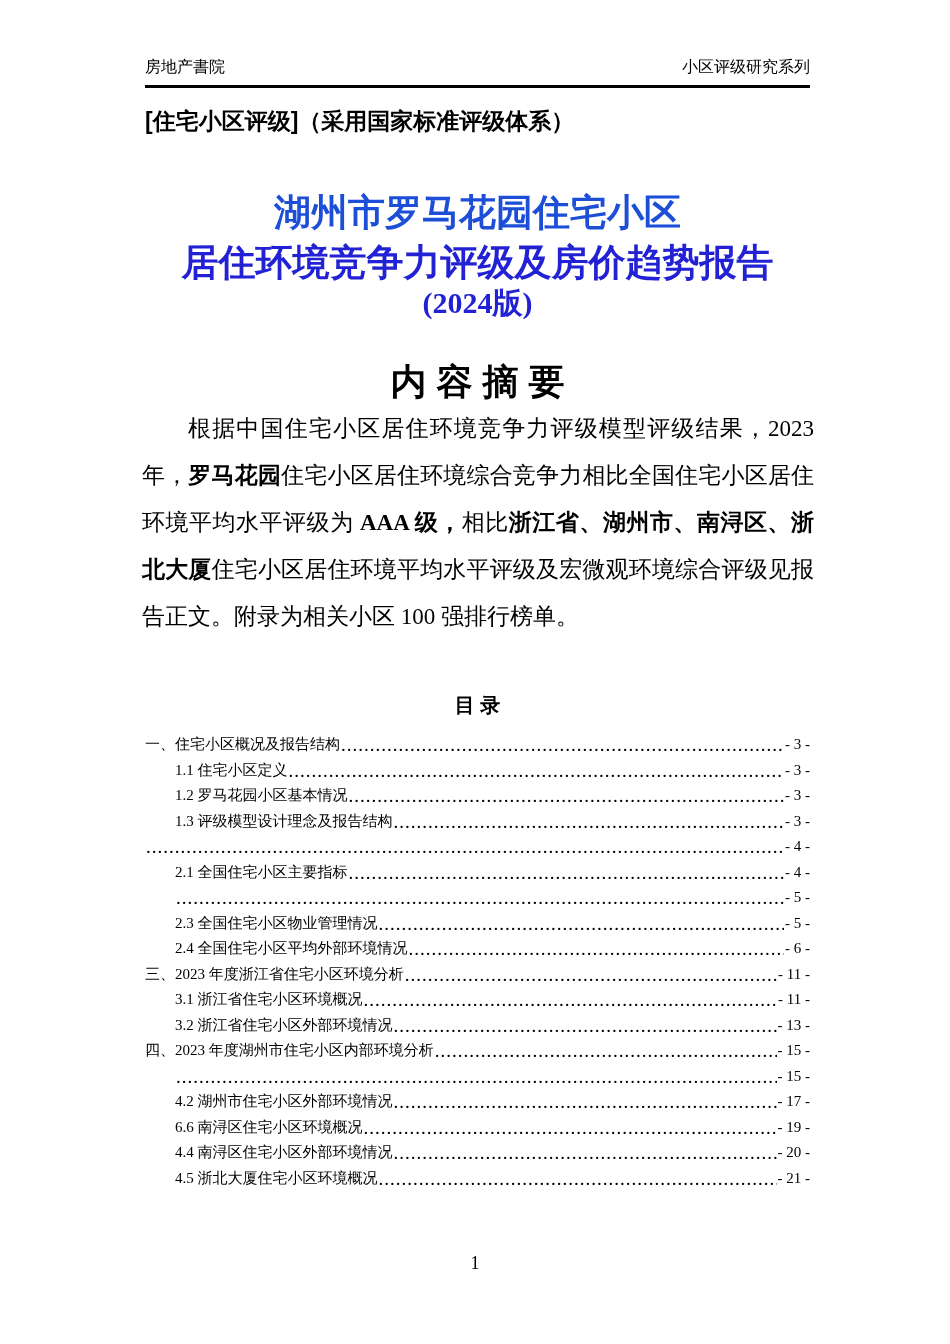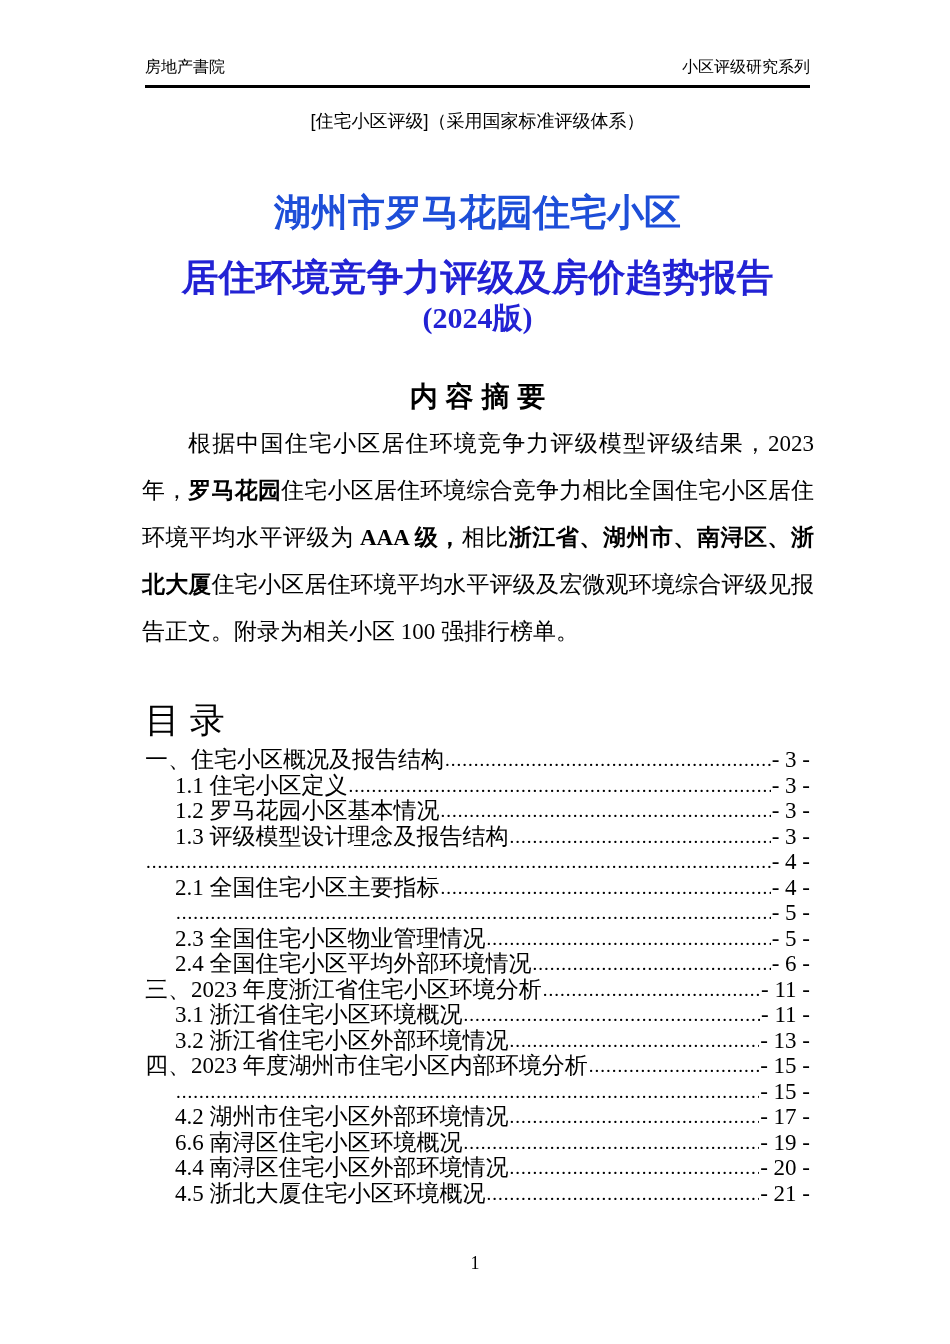--- a/index.html
+++ b/index.html
@@ -19,52 +19,52 @@
     display: flex; justify-content: space-between; align-items: flex-end;
     font-family: "Liberation Sans", "DejaVu Sans", sans-serif;
     font-size: 16px; line-height: 20px;
   }
   .hdr-rule { border: none; border-top: 3px solid #000; margin: 8px 0 0 0; }
 
   
   .bracket-line {
     margin-top: 21px;
     font-family: "Liberation Sans", "DejaVu Sans", sans-serif;
-    font-weight: normal; font-size: 18px; line-height: 24px; text-align: center;
+    font-weight: bold; font-size: 23px; line-height: 24px;
   }
 
   
   .title-block { text-align: center; }
   .title-line1 { margin-top: 58px; font-size: 37px; font-weight: bold; line-height: 44px; }
-  .title-line2 { margin-top: 21px; font-size: 37px; font-weight: bold; line-height: 44px; }
+  .title-line2 { margin-top: 6px; font-size: 37px; font-weight: bold; line-height: 44px; }
   .title-line3 { font-size: 30px; font-weight: bold; line-height: 36px; }
 
   
   .abstract-heading {
     margin-top: 44px; text-align: center;
     font-family: "Liberation Sans", "DejaVu Sans", sans-serif;
-    font-weight: bold; font-size: 28px; line-height: 34px;
+    font-weight: bold; font-size: 36px; line-height: 34px;
   }
   .abstract-par {
     margin: 6px 0 0 -3px; width: 672px;
     font-size: 23px; line-height: 47px;
     text-align: justify; text-indent: 2em;
   }
   .abstract-par .b { font-weight: bold; }
 
   
   .toc-heading {
-    margin-top: 48px; 
-    font-family: "Liberation Sans", "DejaVu Sans", sans-serif;
-    font-weight: normal; font-size: 35px; line-height: 34px;
+    margin-top: 48px; text-align: center;
+    font-family: "Liberation Sans", "DejaVu Sans", sans-serif;
+    font-weight: bold; font-size: 20px; line-height: 34px;
   }
   .toc-list { margin-top: 10px; }
   .toc-row {
     display: flex; align-items: flex-end;
-    font-size: 23px; line-height: 25.5px; height: 25.5px;
+    font-size: 15px; line-height: 25.5px; height: 25.5px;
     white-space: nowrap;
   }
   .toc-row.lvl2 { padding-left: 30px; }
   .toc-label { flex: 0 0 auto; }
   .toc-leader {
     flex: 1 1 auto; overflow: hidden; position: relative;
     margin: 0 1px; height: 25.5px;
   }
   .toc-leader::after {
     content: "....................................................................................................................................................";

